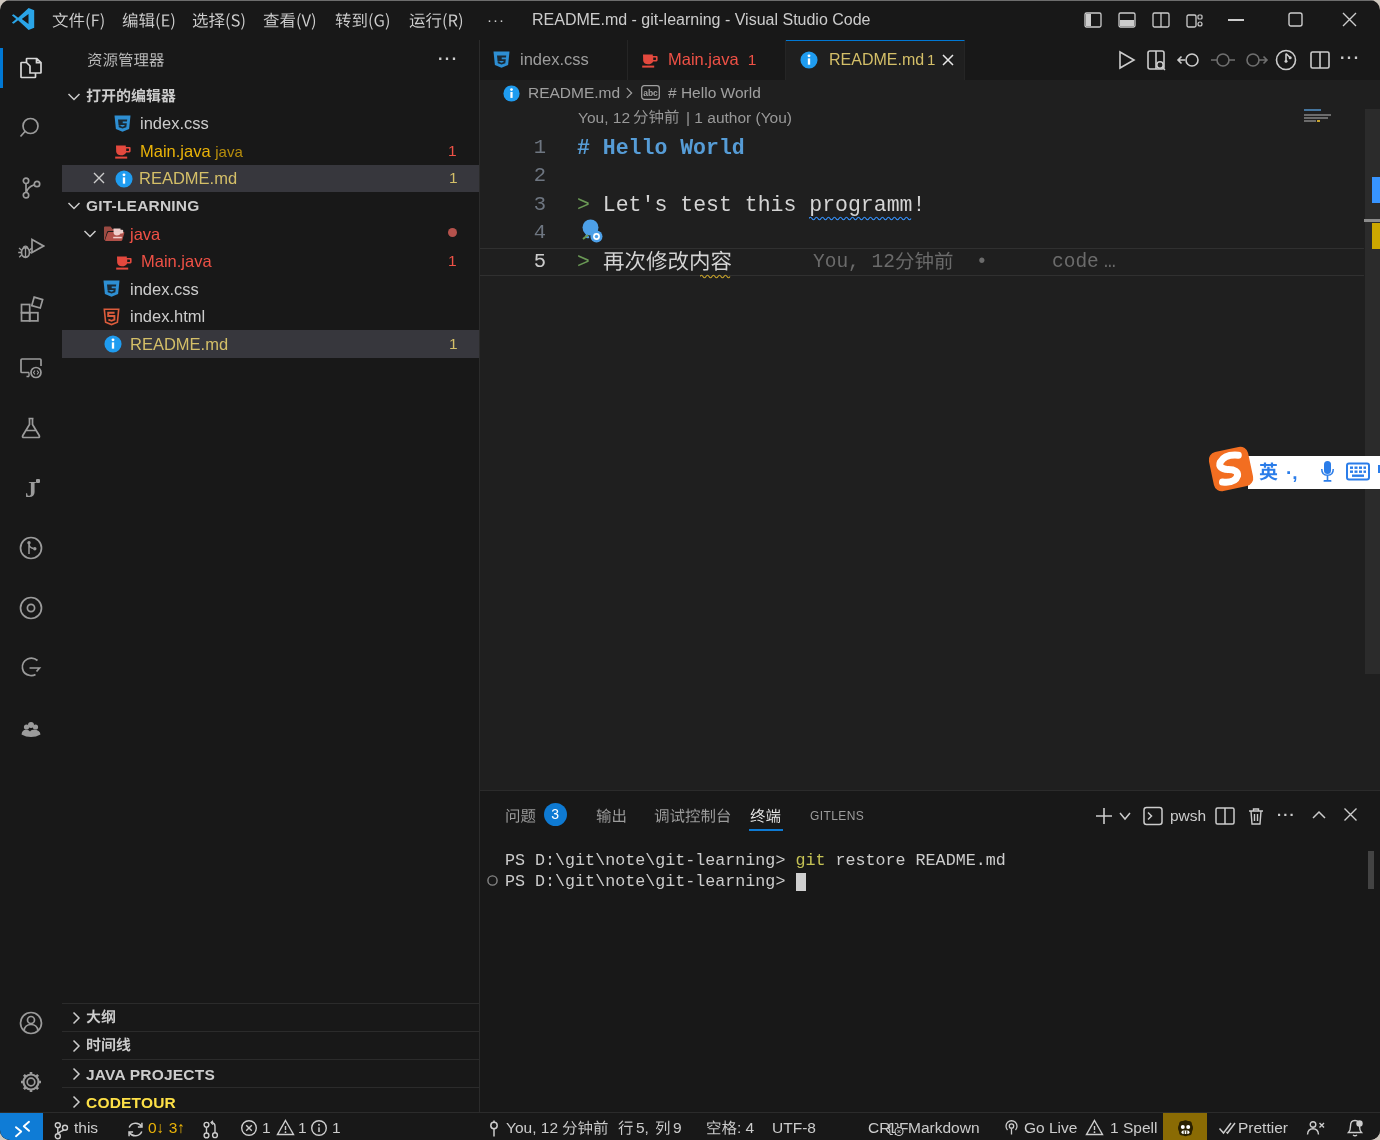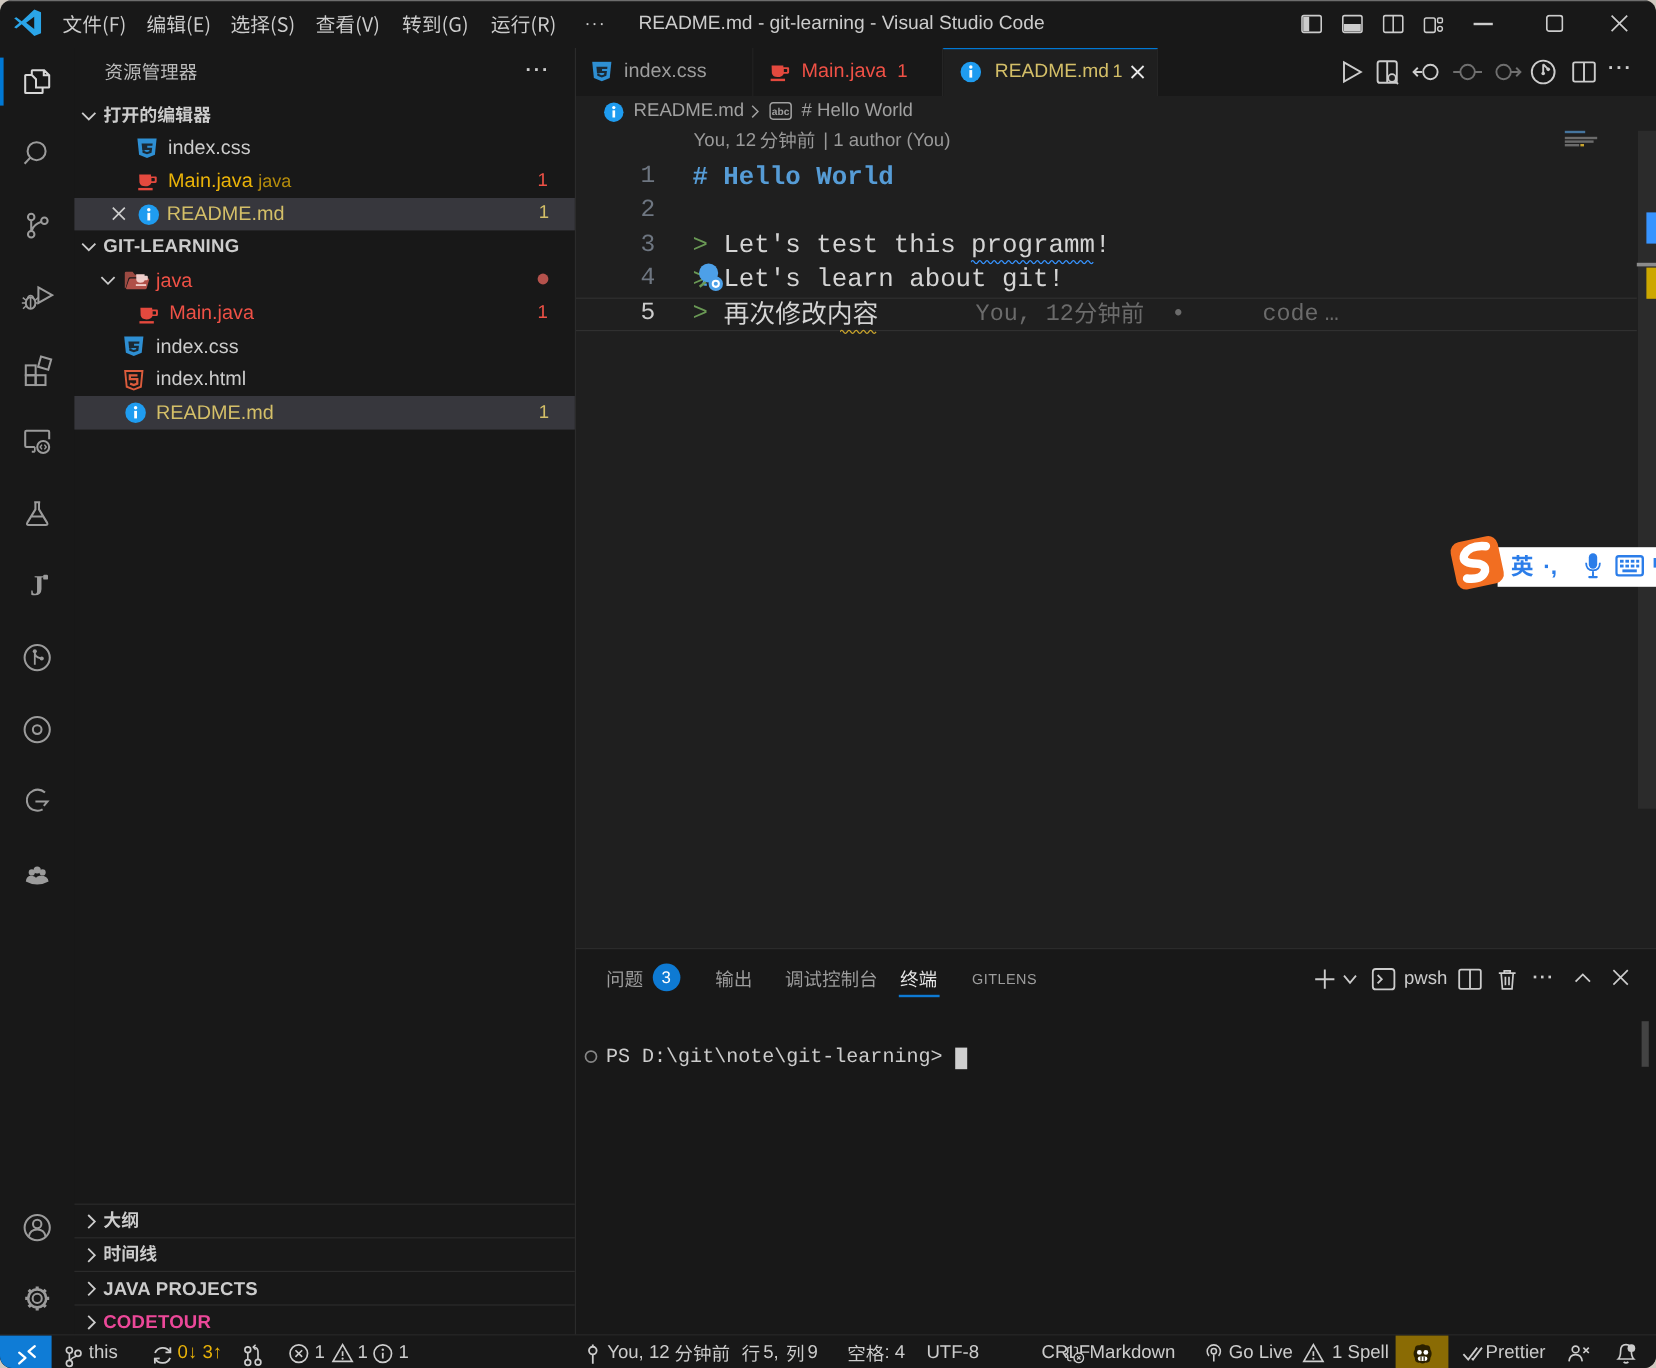--- a/index.html
+++ b/index.html
@@ -217,21 +217,21 @@
       </svg></div>
     <div class="abs" style="left:62px;top:1059px;width:417px;height:1px;background:#2b2b2b;"></div>
     <svg class="abs" style="left:68px;top:1066px" width="16" height="16" viewBox="0 0 16 16">
       <path d="M5.5 2.5 11 8 5.5 13.5" stroke="#cccccc" stroke-width="1.5" fill="none"></path>
     </svg>
     <div class="abs" style="left:86px;top:1066px;color:#cccccc;font-size:15.5px;font-weight:bold;letter-spacing:.2px;">JAVA PROJECTS</div>
     <div class="abs" style="left:62px;top:1087px;width:417px;height:1px;background:#2b2b2b;"></div>
     <svg class="abs" style="left:68px;top:1094px" width="16" height="16" viewBox="0 0 16 16">
       <path d="M5.5 2.5 11 8 5.5 13.5" stroke="#cccccc" stroke-width="1.5" fill="none"></path>
     </svg>
-    <div class="abs" style="left:86px;top:1094px;color:#ec4899;font-size:15.5px;font-weight:bold;letter-spacing:.2px;">CODETOUR</div>
+    <div class="abs" style="left:86px;top:1094px;color:#fde047;font-size:15.5px;font-weight:bold;letter-spacing:.2px;">CODETOUR</div>
     <div class="abs" style="left:480px;top:40px;width:900px;height:750px;background:#1f1f1f;"></div>
     <div class="abs" style="left:480px;top:40px;width:900px;height:40px;background:#181818;"></div>
     <div class="abs" style="left:480px;top:40px;width:148px;height:40px;background:#181818;border-right:1px solid #252525;"></div>
     <svg class="abs" style="left:492px;top:51px" width="19" height="18" viewBox="0 0 19 18">
       <path fill="#2e8fd3" d="M1.5 0.5 H17.5 L16.1 14 L9.5 16.7 L2.9 14 Z"></path>
       <path fill="#181818" d="M5 4.6 H14.2 L14 6.5 H9.7 V8.2 H13.8 L13.3 12.2 L9.5 13.6 L5.8 12.2 L5.6 10.3 H7.5 L7.6 11 L9.5 11.7 L11.4 11 L11.6 9.9 H5.5 L5.2 6.3 H7.9 L8 6.5 H5.2 Z" opacity="0.85"></path>
     </svg>
     <div class="abs" style="left:520px;top:50px;color:#9d9d9d;font-size:16.5px;">index.css</div>
     <div class="abs" style="left:628px;top:40px;width:158px;height:40px;background:#181818;border-right:1px solid #252525;"></div>
     <svg class="abs" style="left:640px;top:51px" width="19" height="18" viewBox="0 0 19 18">
@@ -302,21 +302,20 @@
     <div class="abs mono" style="left:480px;top:190.9px;width:66px;height:28.5px;color:#6e7681;font-size:20.5px;text-align:right;line-height:28.5px;">3</div>
     <div class="abs mono" style="left:480px;top:219.4px;width:66px;height:28.5px;color:#6e7681;font-size:20.5px;text-align:right;line-height:28.5px;">4</div>
     <div class="abs mono" style="left:480px;top:247.9px;width:66px;height:28.5px;color:#cccccc;font-size:20.5px;text-align:right;line-height:28.5px;">5</div>
     <div class="abs" style="left:578px;top:109.4px;color:#999999;font-size:15.5px;">You, 12</div>
     <div class="abs" style="left:633px;top:108.9px;"><svg width="46.5" height="18.1" viewBox="0 0 3000 1170" style="overflow:visible">
         <path fill="#999999" d="M187 418H760V492H187ZM734 418H812Q812 418 812 425Q812 432 812 441Q812 449 811 454Q805 569 800 650Q794 731 787 784Q780 838 771 868Q761 899 748 914Q732 933 714 940Q696 947 670 949Q645 951 602 950Q559 950 512 947Q510 930 504 909Q498 888 487 872Q536 876 578 877Q620 878 637 878Q667 878 680 866Q694 852 703 806Q713 760 721 670Q728 579 734 432ZM324 60 404 82Q370 166 323 243Q277 319 222 384Q168 448 108 496Q102 488 90 477Q78 466 66 456Q53 445 44 438Q104 395 157 336Q210 277 252 206Q295 136 324 60ZM673 58Q697 108 730 161Q763 214 801 263Q840 312 881 353Q922 394 961 424Q952 431 940 442Q929 453 918 465Q908 477 900 487Q861 453 820 407Q779 361 739 308Q700 255 665 198Q630 141 604 86ZM386 439H465Q456 521 438 598Q421 676 383 745Q346 814 281 870Q216 925 111 963Q107 953 99 941Q91 930 82 918Q73 907 65 899Q163 867 223 818Q283 769 316 707Q349 646 364 578Q378 510 386 439Z M1448 251H1937V690H1865V324H1516V696H1448ZM1653 42H1727V961H1653ZM1486 562H1904V635H1486ZM1180 43 1248 62Q1229 117 1202 171Q1175 224 1142 272Q1110 319 1075 355Q1071 347 1064 334Q1057 320 1050 306Q1042 292 1036 285Q1081 240 1119 176Q1158 112 1180 43ZM1160 155H1415V224H1146ZM1192 953 1183 886 1210 857 1413 756Q1415 771 1419 790Q1423 809 1427 821Q1356 858 1312 881Q1268 905 1244 918Q1220 931 1209 939Q1198 947 1192 953ZM1112 333H1394V401H1112ZM1060 536H1418V605H1060ZM1192 953Q1188 945 1181 934Q1174 924 1166 914Q1158 903 1152 897Q1166 887 1186 865Q1205 843 1205 807V353H1277V863Q1277 863 1268 869Q1259 876 1247 886Q1234 896 1222 909Q1209 921 1200 933Q1192 944 1192 953Z M2053 198H2947V267H2053ZM2156 520H2437V579H2156ZM2156 680H2437V739H2156ZM2604 366H2674V776H2604ZM2409 357H2482V874Q2482 902 2475 918Q2467 934 2446 943Q2425 952 2391 954Q2358 956 2307 956Q2304 942 2296 922Q2289 903 2281 889Q2319 890 2350 891Q2381 891 2391 890Q2402 890 2406 886Q2409 882 2409 873ZM2807 336H2881V867Q2881 899 2872 917Q2863 934 2839 943Q2816 952 2778 954Q2739 957 2681 956Q2678 941 2670 920Q2662 900 2654 884Q2699 886 2736 886Q2773 886 2786 885Q2798 885 2802 881Q2807 877 2807 866ZM2208 64 2278 39Q2307 70 2335 110Q2363 150 2378 179L2304 207Q2292 178 2264 137Q2237 97 2208 64ZM2723 35 2803 61Q2775 108 2743 156Q2710 204 2683 239L2616 215Q2635 190 2655 159Q2675 127 2692 95Q2710 62 2723 35ZM2116 357H2433V421H2187V955H2116Z"></path>
       </svg></div>
     <div class="abs" style="left:686px;top:109.4px;color:#999999;font-size:15.5px;">| 1 author (You)</div>
     <div class="abs mono" style="left:577px;top:133.9px;width:800px;height:28.5px;font-size:21.5px;line-height:28.5px;white-space:pre;"><span style="color:#569cd6;font-weight:bold"># Hello World</span></div>
     <div class="abs mono" style="left:577px;top:190.9px;width:800px;height:28.5px;font-size:21.5px;line-height:28.5px;white-space:pre;"><span style="color:#6a9955">&gt;</span> <span style="color:#d4d4d4">Let's test this programm!</span></div>
-    <div class="abs mono" style="left:577px;top:219.4px;width:800px;height:28.5px;font-size:21.5px;line-height:28.5px;white-space:pre;"><span style="color:#6a9955">&gt;</span> <span style="color:#d4d4d4">Let's learn about git!</span></div>
     <div class="abs mono" style="left:577px;top:247.9px;width:800px;height:28.5px;font-size:21.5px;line-height:28.5px;white-space:pre;"><span style="color:#6a9955">&gt;</span> </div>
     <div class="abs" style="left:602.8px;top:250.1px;"><svg width="129.0" height="25.2" viewBox="0 0 6000 1170" style="overflow:visible">
         <path fill="#d4d4d4" d="M40 648H962V718H40ZM77 101H925V171H77ZM208 458H795V524H208ZM767 269H841V868Q841 902 831 921Q822 939 797 948Q773 957 730 959Q687 961 622 961Q619 946 611 925Q603 904 594 889Q628 890 658 890Q689 891 711 890Q734 890 742 890Q756 889 761 885Q767 880 767 867ZM158 269H797V338H232V962H158ZM458 123H534V674H458Z M1454 40 1534 55Q1515 140 1489 221Q1463 302 1431 373Q1399 443 1361 496Q1354 490 1340 481Q1326 473 1313 466Q1299 458 1289 454Q1328 404 1359 338Q1390 272 1414 196Q1439 120 1454 40ZM1444 210H1873V284H1411ZM1851 210H1862L1877 206L1932 236Q1919 285 1901 335Q1883 385 1864 429Q1844 474 1827 509Q1819 504 1807 498Q1795 493 1784 487Q1773 481 1763 477Q1779 446 1796 403Q1813 360 1828 314Q1843 268 1851 229ZM1057 163 1102 109Q1136 127 1173 150Q1211 173 1244 196Q1277 220 1298 241L1250 302Q1230 281 1198 256Q1165 231 1128 206Q1092 181 1057 163ZM1042 807Q1071 770 1107 720Q1143 669 1180 613Q1218 556 1250 501L1308 551Q1278 602 1245 656Q1211 710 1177 762Q1142 814 1111 859ZM1639 432Q1660 541 1701 632Q1741 723 1805 788Q1869 854 1961 887Q1953 894 1943 906Q1933 918 1925 931Q1916 943 1911 953Q1814 912 1748 840Q1682 767 1641 667Q1599 566 1574 443ZM1569 333H1649V396Q1649 445 1643 502Q1637 559 1618 619Q1599 680 1561 741Q1522 801 1458 858Q1394 915 1297 964Q1292 955 1281 944Q1271 933 1261 923Q1250 912 1240 906Q1332 861 1392 809Q1453 757 1488 702Q1524 648 1541 593Q1559 539 1564 488Q1569 438 1569 395Z M2698 494 2755 518Q2725 549 2682 577Q2640 605 2592 627Q2544 649 2496 665Q2489 654 2477 641Q2464 629 2454 620Q2499 606 2545 587Q2591 568 2631 544Q2671 520 2698 494ZM2794 593 2850 617Q2812 659 2758 693Q2703 728 2638 754Q2574 781 2506 800Q2500 789 2489 774Q2478 760 2467 750Q2531 735 2593 712Q2655 689 2707 659Q2760 628 2794 593ZM2887 701 2952 729Q2903 788 2826 833Q2749 877 2654 908Q2558 938 2452 957Q2446 944 2435 927Q2424 909 2413 897Q2514 882 2605 856Q2696 830 2769 791Q2843 753 2887 701ZM2565 39 2634 57Q2598 146 2543 226Q2488 307 2428 362Q2422 356 2411 347Q2401 339 2390 331Q2379 322 2370 318Q2431 267 2482 193Q2534 120 2565 39ZM2555 149H2871V212H2517ZM2540 188Q2570 245 2628 300Q2687 356 2773 399Q2859 442 2972 464Q2965 471 2957 482Q2949 493 2942 504Q2934 515 2930 524Q2817 498 2730 450Q2644 403 2585 343Q2526 284 2493 225ZM2306 319H2370V802H2306ZM2235 46 2305 65Q2277 152 2238 237Q2200 322 2154 397Q2109 472 2059 531Q2056 522 2049 507Q2042 493 2035 478Q2027 464 2020 454Q2064 404 2104 339Q2144 273 2178 198Q2211 123 2235 46ZM2153 290 2222 221 2224 223V960H2153ZM2859 149H2872L2885 146L2928 168Q2896 246 2841 306Q2787 366 2718 410Q2649 453 2570 483Q2490 512 2407 530Q2403 518 2392 501Q2381 483 2371 473Q2449 459 2525 433Q2600 407 2666 368Q2731 330 2781 278Q2831 226 2859 161Z M3561 225H3952V295H3561ZM3596 40 3670 53Q3651 146 3623 233Q3595 321 3560 397Q3525 472 3482 530Q3476 523 3465 513Q3455 503 3443 492Q3432 482 3424 476Q3466 423 3498 354Q3531 285 3556 204Q3580 124 3596 40ZM3812 266 3889 276Q3863 449 3812 580Q3761 710 3676 805Q3591 899 3461 964Q3457 954 3449 942Q3442 929 3433 916Q3424 904 3416 896Q3539 840 3618 754Q3697 668 3743 547Q3790 426 3812 266ZM3595 289Q3621 427 3669 546Q3716 666 3790 755Q3864 844 3968 892Q3959 899 3949 910Q3939 922 3930 933Q3922 945 3915 955Q3808 900 3732 804Q3657 709 3608 581Q3559 453 3529 301ZM3088 912 3079 838 3114 805 3430 692Q3431 709 3433 730Q3436 750 3439 763Q3352 796 3292 819Q3233 842 3196 858Q3159 874 3138 883Q3116 893 3106 899Q3095 906 3088 912ZM3088 912Q3086 901 3081 886Q3076 872 3070 858Q3064 843 3058 834Q3069 829 3079 817Q3089 805 3089 777V396H3165V850Q3165 850 3157 854Q3150 858 3138 864Q3126 870 3115 878Q3103 886 3095 895Q3088 904 3088 912ZM3076 110H3431V470H3107V396H3357V184H3076Z M4452 446 4508 405Q4546 438 4588 477Q4630 515 4670 555Q4710 594 4745 631Q4780 667 4804 696L4742 745Q4719 715 4686 678Q4652 641 4613 600Q4573 559 4532 520Q4490 480 4452 446ZM4463 40H4539V236Q4539 284 4534 337Q4528 390 4513 445Q4497 500 4465 555Q4434 610 4382 661Q4330 712 4253 758Q4248 749 4238 739Q4229 729 4219 718Q4208 707 4199 701Q4274 661 4323 614Q4372 568 4400 519Q4429 469 4442 420Q4455 371 4459 324Q4463 277 4463 235ZM4099 211H4863V285H4173V962H4099ZM4829 211H4903V861Q4903 898 4893 917Q4883 937 4858 947Q4831 956 4785 957Q4738 959 4671 959Q4669 948 4665 935Q4661 921 4656 907Q4651 893 4645 883Q4681 884 4713 884Q4746 885 4770 885Q4795 885 4804 885Q4819 884 4824 878Q4829 873 4829 860Z M5331 248 5402 271Q5369 315 5326 356Q5283 397 5235 433Q5188 468 5142 494Q5137 487 5127 476Q5117 465 5107 454Q5097 444 5089 437Q5157 403 5223 353Q5288 303 5331 248ZM5587 292 5637 249Q5683 276 5733 310Q5783 344 5827 379Q5872 414 5900 442L5846 492Q5819 463 5776 428Q5733 392 5683 356Q5634 320 5587 292ZM5220 625H5781V957H5705V692H5293V961H5220ZM5259 860H5742V927H5259ZM5083 132H5918V314H5841V201H5156V314H5083ZM5433 51 5510 33Q5528 61 5545 94Q5561 128 5569 153L5489 172Q5481 148 5466 114Q5450 79 5433 51ZM5495 336 5560 365Q5508 446 5434 516Q5359 586 5270 642Q5182 699 5086 738Q5078 725 5064 707Q5050 690 5037 678Q5130 643 5217 591Q5303 540 5376 475Q5448 409 5495 336ZM5524 370Q5612 476 5722 544Q5832 612 5960 663Q5947 674 5933 692Q5919 709 5911 726Q5824 686 5746 641Q5668 595 5598 536Q5527 477 5463 399Z"></path>
       </svg></div>
     <svg class="abs" style="left:809px;top:215.4px" width="104" height="6" viewBox="0 0 104 6">
       <path d="M0 3.5 Q1.5 1 3 3.5 Q4.5 6 6 3.5 Q7.5 1 9 3.5 Q10.5 6 12 3.5 Q13.5 1 15 3.5 Q16.5 6 18 3.5 Q19.5 1 21 3.5 Q22.5 6 24 3.5 Q25.5 1 27 3.5 Q28.5 6 30 3.5 Q31.5 1 33 3.5 Q34.5 6 36 3.5 Q37.5 1 39 3.5 Q40.5 6 42 3.5 Q43.5 1 45 3.5 Q46.5 6 48 3.5 Q49.5 1 51 3.5 Q52.5 6 54 3.5 Q55.5 1 57 3.5 Q58.5 6 60 3.5 Q61.5 1 63 3.5 Q64.5 6 66 3.5 Q67.5 1 69 3.5 Q70.5 6 72 3.5 Q73.5 1 75 3.5 Q76.5 6 78 3.5 Q79.5 1 81 3.5 Q82.5 6 84 3.5 Q85.5 1 87 3.5 Q88.5 6 90 3.5 Q91.5 1 93 3.5 Q94.5 6 96 3.5 Q97.5 1 99 3.5 Q100.5 6 102 3.5" fill="none" stroke="#3794ff" stroke-width="1.1"></path>
     </svg>
     <svg class="abs" style="left:700px;top:273.4px" width="33" height="6" viewBox="0 0 33 6">
       <path d="M0 3.5 Q1.5 1 3 3.5 Q4.5 6 6 3.5 Q7.5 1 9 3.5 Q10.5 6 12 3.5 Q13.5 1 15 3.5 Q16.5 6 18 3.5 Q19.5 1 21 3.5 Q22.5 6 24 3.5 Q25.5 1 27 3.5 Q28.5 6 30 3.5" fill="none" stroke="#c8a42d" stroke-width="1.1"></path>
     </svg>
@@ -379,20 +378,21 @@
     <svg class="abs" style="left:1245px;top:805px" width="22" height="22" viewBox="0 0 22 22">
       <path d="M4 6 H18 M8.5 6 V4 H13.5 V6 M6 6 L7 19 H15 L16 6 M9.5 9 V16 M12.5 9 V16" stroke="#cccccc" stroke-width="1.4" fill="none"></path>
     </svg>
     <div class="abs" style="left:1277px;top:806px;width:30px;height:20px;color:#cccccc;font-size:15px;letter-spacing:1.2px;font-weight:bold;">···</div>
     <svg class="abs" style="left:1311px;top:808px" width="16" height="14" viewBox="0 0 16 14">
       <path d="M2 10 8 4 14 10" stroke="#cccccc" stroke-width="1.5" fill="none"></path>
     </svg>
     <svg class="abs" style="left:1342px;top:806px" width="17" height="17" viewBox="0 0 17 17">
       <path d="M2.5 2.5 14.5 14.5 M14.5 2.5 2.5 14.5" stroke="#cccccc" stroke-width="1.4"></path>
     </svg>
+    <div class="abs mono" style="left:505px;top:850px;width:870px;height:21px;color:#cccccc;font-size:16.7px;line-height:21px;white-space:pre;">PS D:\git\note\git-learning&gt; <span style="color:#c5c255">git</span> restore README.md</div>
     <div class="abs mono" style="left:505px;top:871px;width:870px;height:21px;color:#cccccc;font-size:16.7px;line-height:21px;white-space:pre;">PS D:\git\note\git-learning&gt;</div>
     <div class="abs" style="left:795.5px;top:872.5px;width:10px;height:18.5px;background:#cfcfcf;"></div>
     <svg class="abs" style="left:486px;top:874px" width="13" height="13" viewBox="0 0 13 13">
       <circle cx="6.5" cy="6.5" r="4.6" fill="none" stroke="#868686" stroke-width="1.4"></circle>
     </svg>
     <div class="abs" style="left:1368px;top:851px;width:6px;height:38px;background:#434343;"></div>
     <div class="abs" style="left:0px;top:1112px;width:1380px;height:1px;background:#2b2b2b;"></div>
     <div class="abs" style="left:0px;top:1113px;width:1380px;height:27px;background:#181818;"></div>
     <div class="abs" style="left:0px;top:1113px;width:43px;height:27px;background:#0f7cd6;"></div>
     <svg class="abs" style="left:14px;top:1120px" width="17" height="18" viewBox="0 0 17 18">

